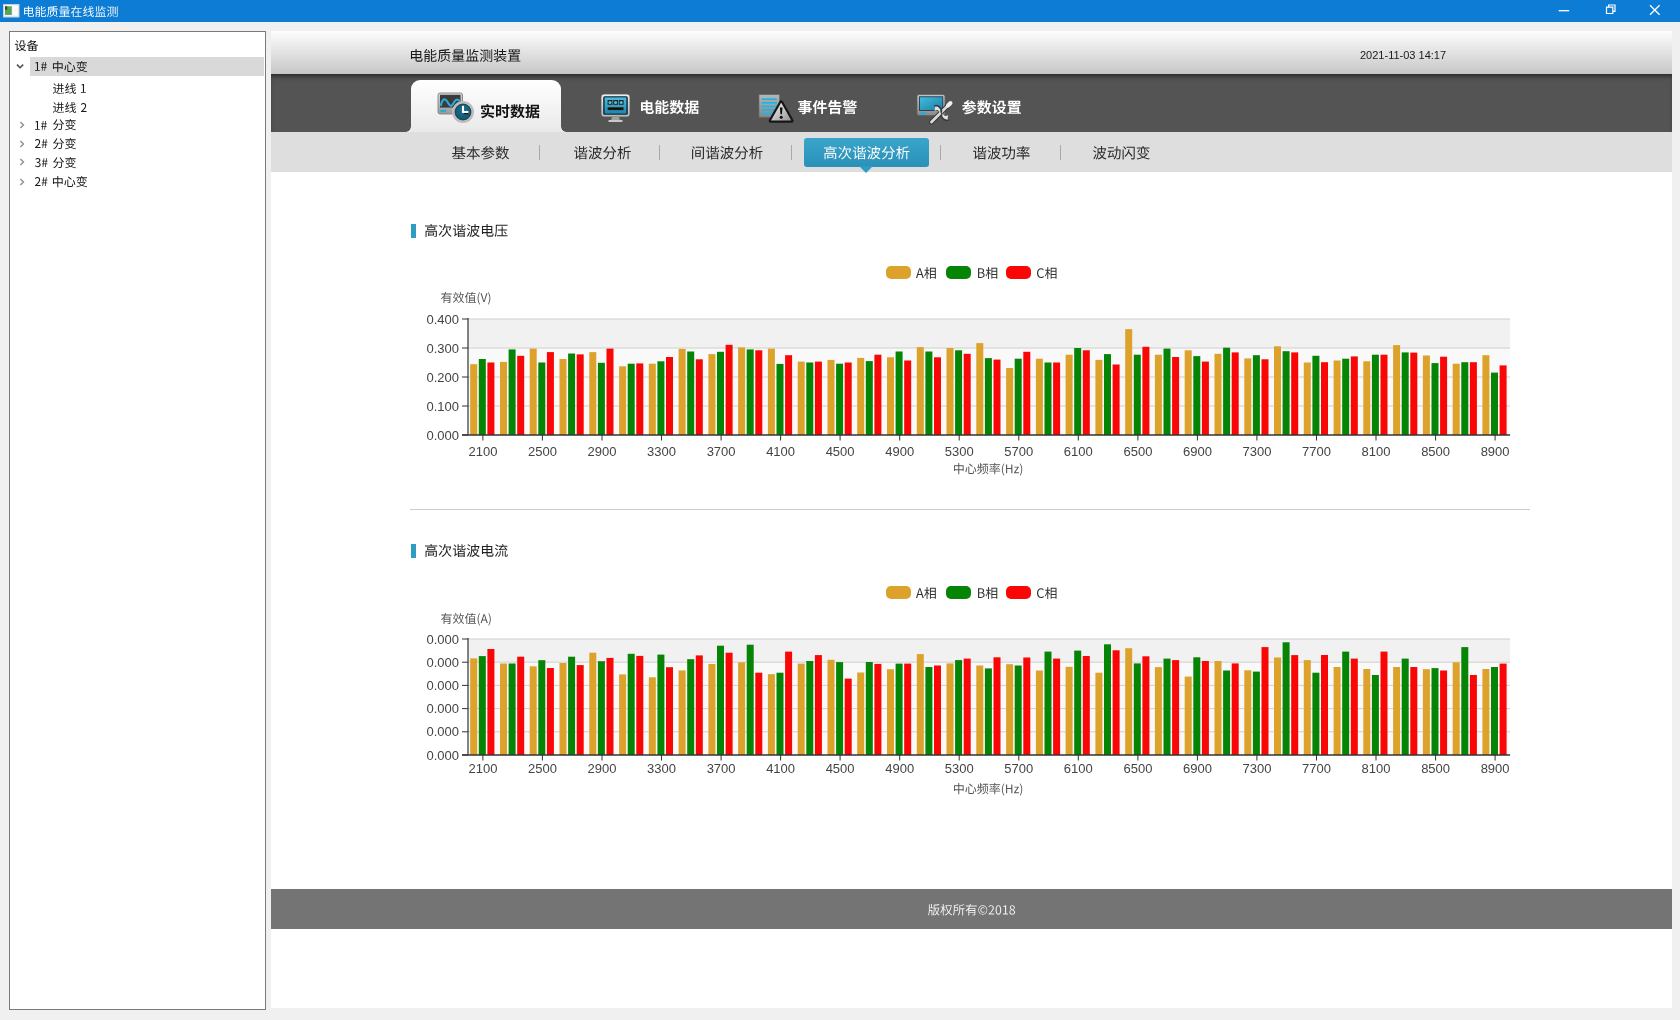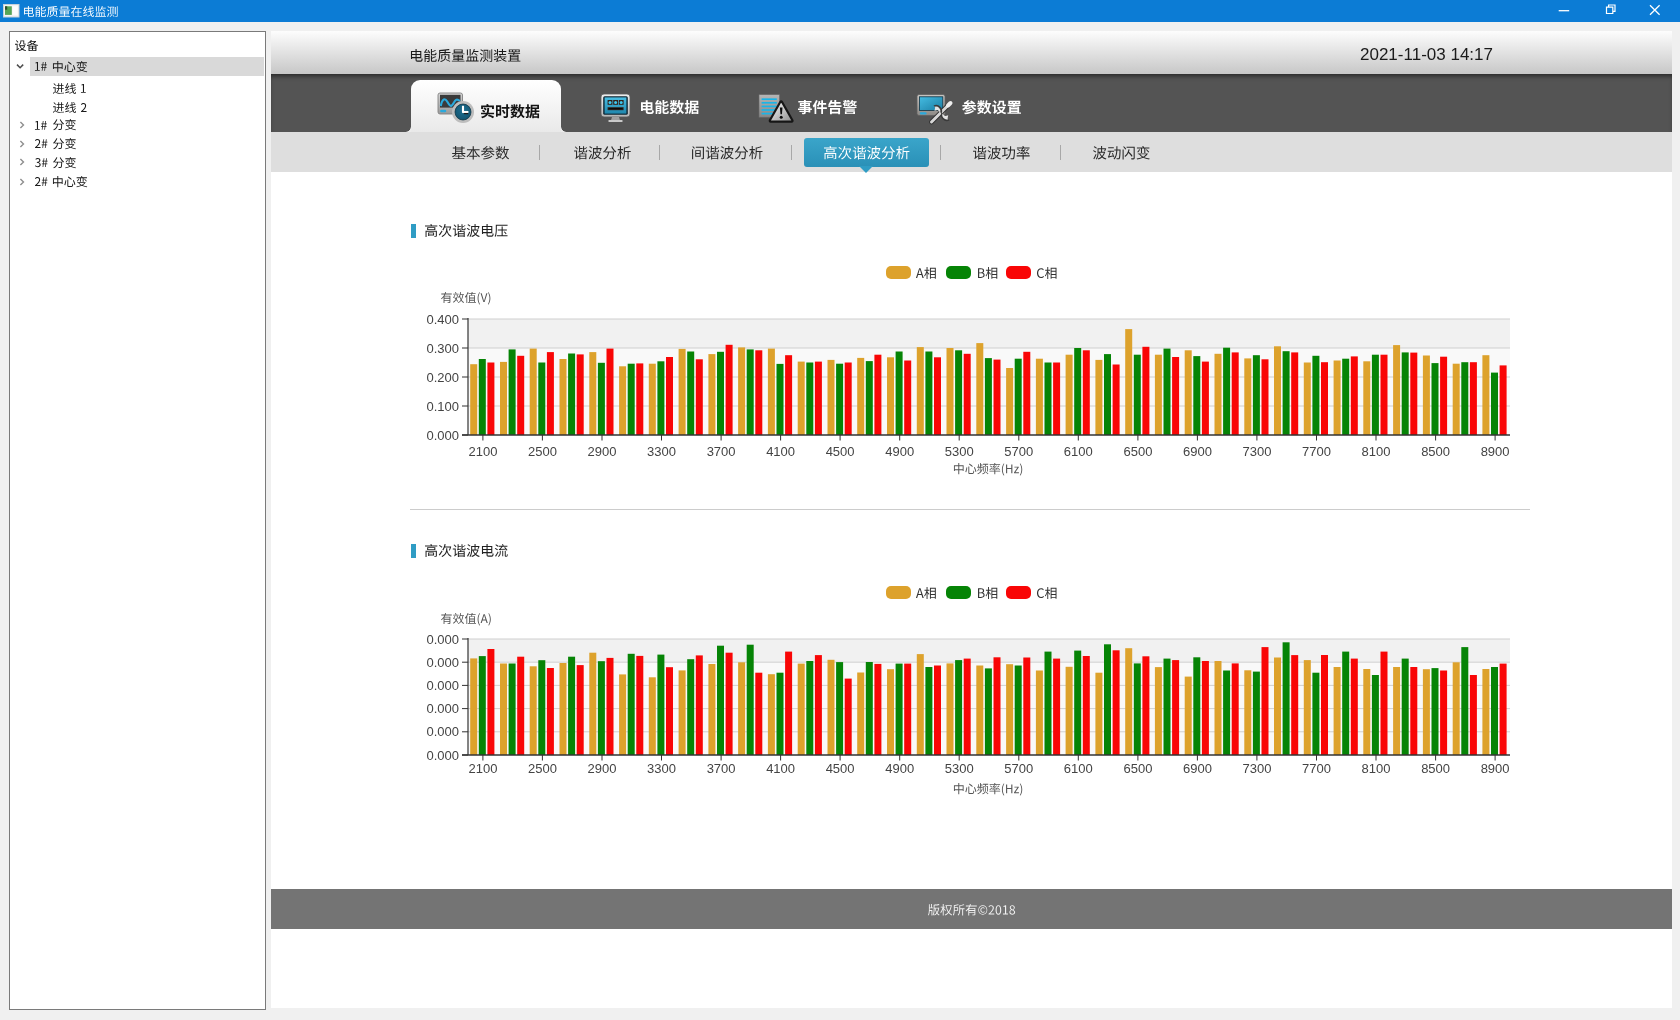--- a/index.html
+++ b/index.html
@@ -98,21 +98,21 @@
     <path d="M4.4 2.9 L7.5 6 L4.4 9.1" fill="none" stroke="#8f8f8f" stroke-width="1.4"></path>
   </svg>
 <svg class="abs" style="left:16px;top:156.4px" width="12" height="12" viewBox="0 0 12 12">
     <path d="M4.4 2.9 L7.5 6 L4.4 9.1" fill="none" stroke="#8f8f8f" stroke-width="1.4"></path>
   </svg>
 <svg class="abs" style="left:16px;top:175.5px" width="12" height="12" viewBox="0 0 12 12">
     <path d="M4.4 2.9 L7.5 6 L4.4 9.1" fill="none" stroke="#8f8f8f" stroke-width="1.4"></path>
   </svg>
 <div class="abs" style="left:271px;top:31px;width:1401px;height:977px;background:#fff"></div>
 <div class="abs" style="left:271px;top:31px;width:1401px;height:43px;background:linear-gradient(#fdfdfd,#c7c7c7)"></div>
-<div class="abs" style="left:1360px;top:47px;width:140px;height:16px;font-size:17px;color:#1a1a1a;line-height:16px">2021-11-03 14:17</div>
+<div class="abs" style="left:1360px;top:47px;width:140px;height:16px;font-size:11px;color:#1a1a1a;line-height:16px">2021-11-03 14:17</div>
 <div class="abs" style="left:271px;top:74px;width:1401px;height:58px;background:#545454;box-shadow:inset 0 4px 5px -2px rgba(0,0,0,0.55)"></div>
 <div class="abs" style="left:271px;top:132px;width:1401px;height:39.5px;background:#dedede"></div>
 <div class="abs" style="left:411px;top:80px;width:150px;height:52px;background:linear-gradient(#ffffff,#e9e9e9);border-radius:9px 9px 0 0"></div>
 <div class="abs" style="left:406px;top:127px;width:5px;height:5px;background:radial-gradient(circle 5px at 0 0,#545454 0 4.4px,#ececec 5px)"></div>
 <div class="abs" style="left:561px;top:127px;width:5px;height:5px;background:radial-gradient(circle 5px at 5px 0,#545454 0 4.4px,#ececec 5px)"></div>
 <svg class="abs" style="left:436px;top:91px" width="40" height="34" viewBox="0 0 40 34">
 <defs>
 <linearGradient id="ig1" x1="0" y1="0" x2="0" y2="1">
         <stop offset="0" stop-color="#d6d6d6"></stop>
         <stop offset="1" stop-color="#9a9a9a"></stop>

